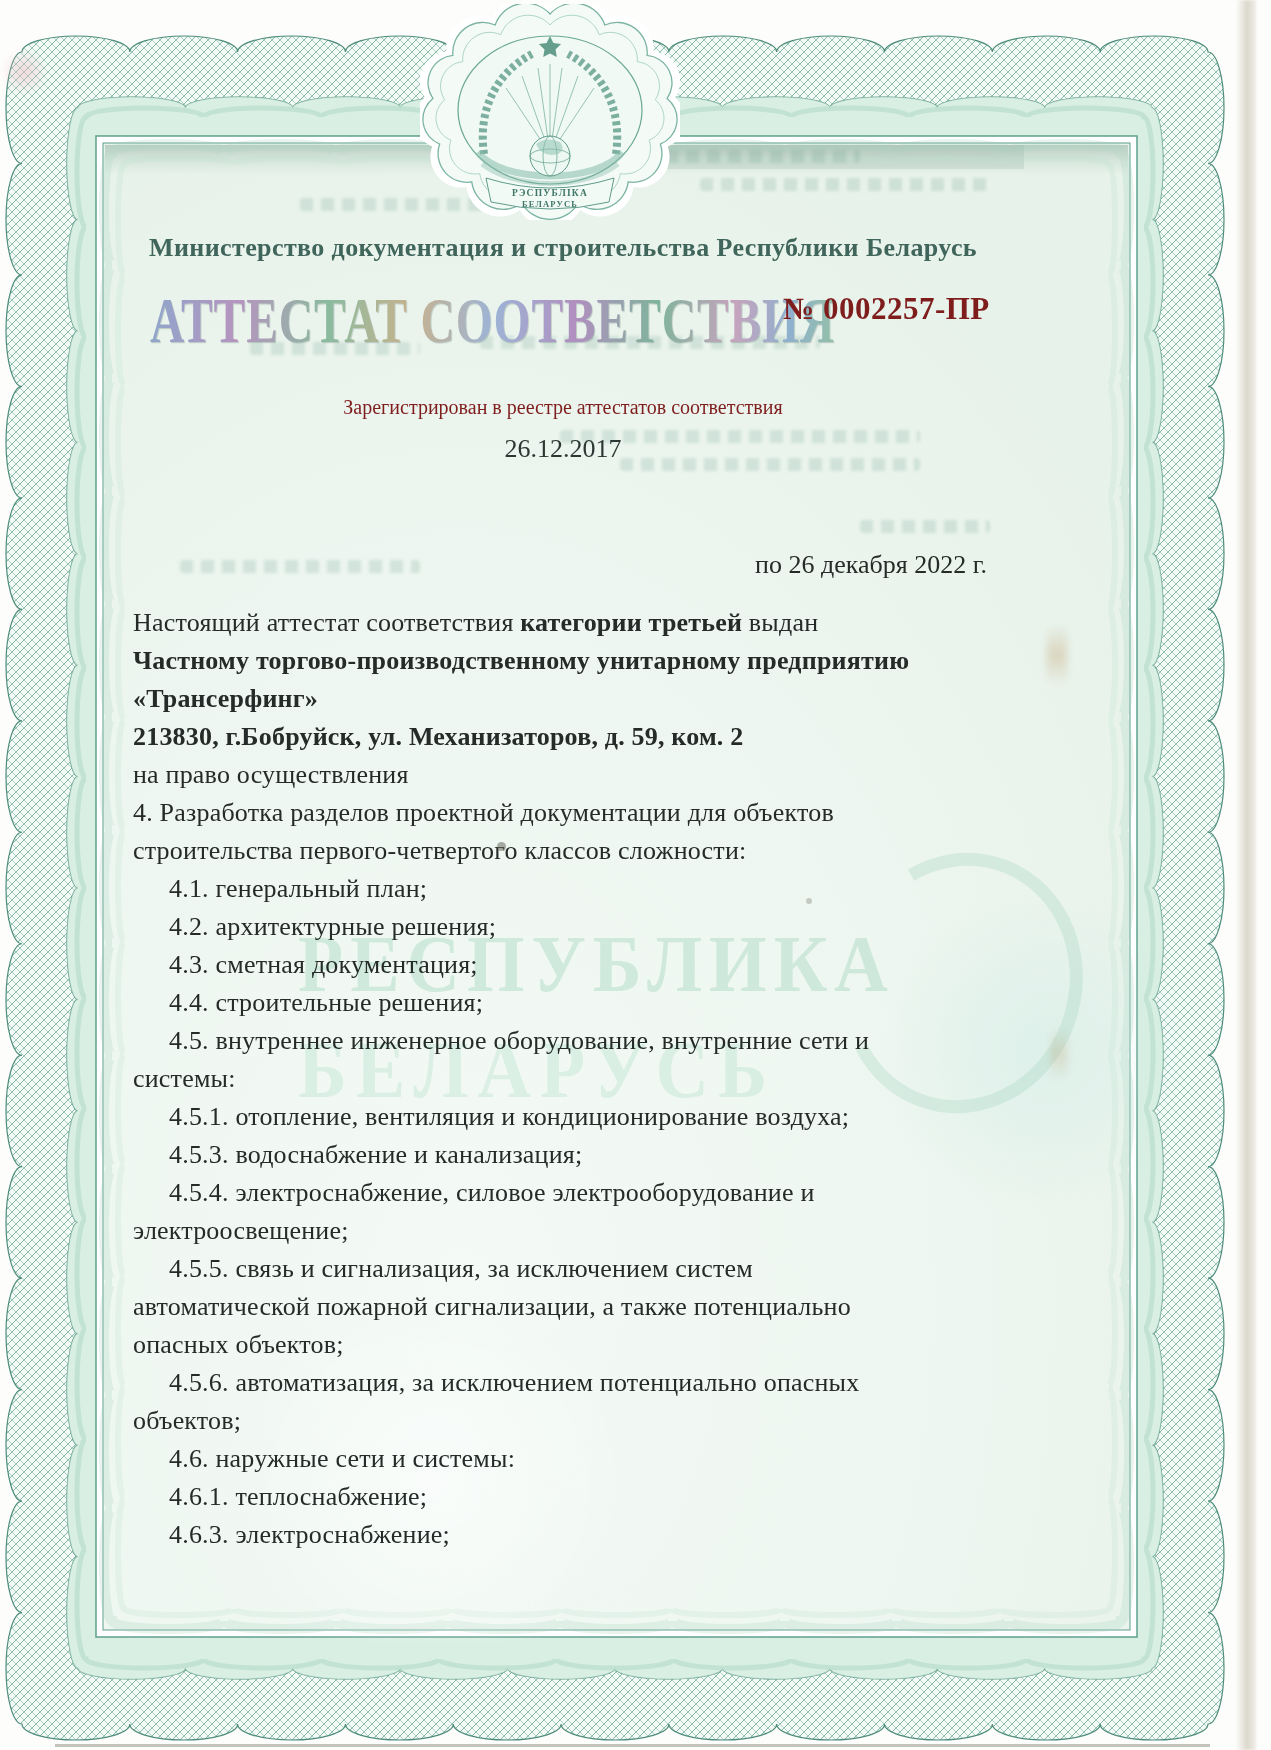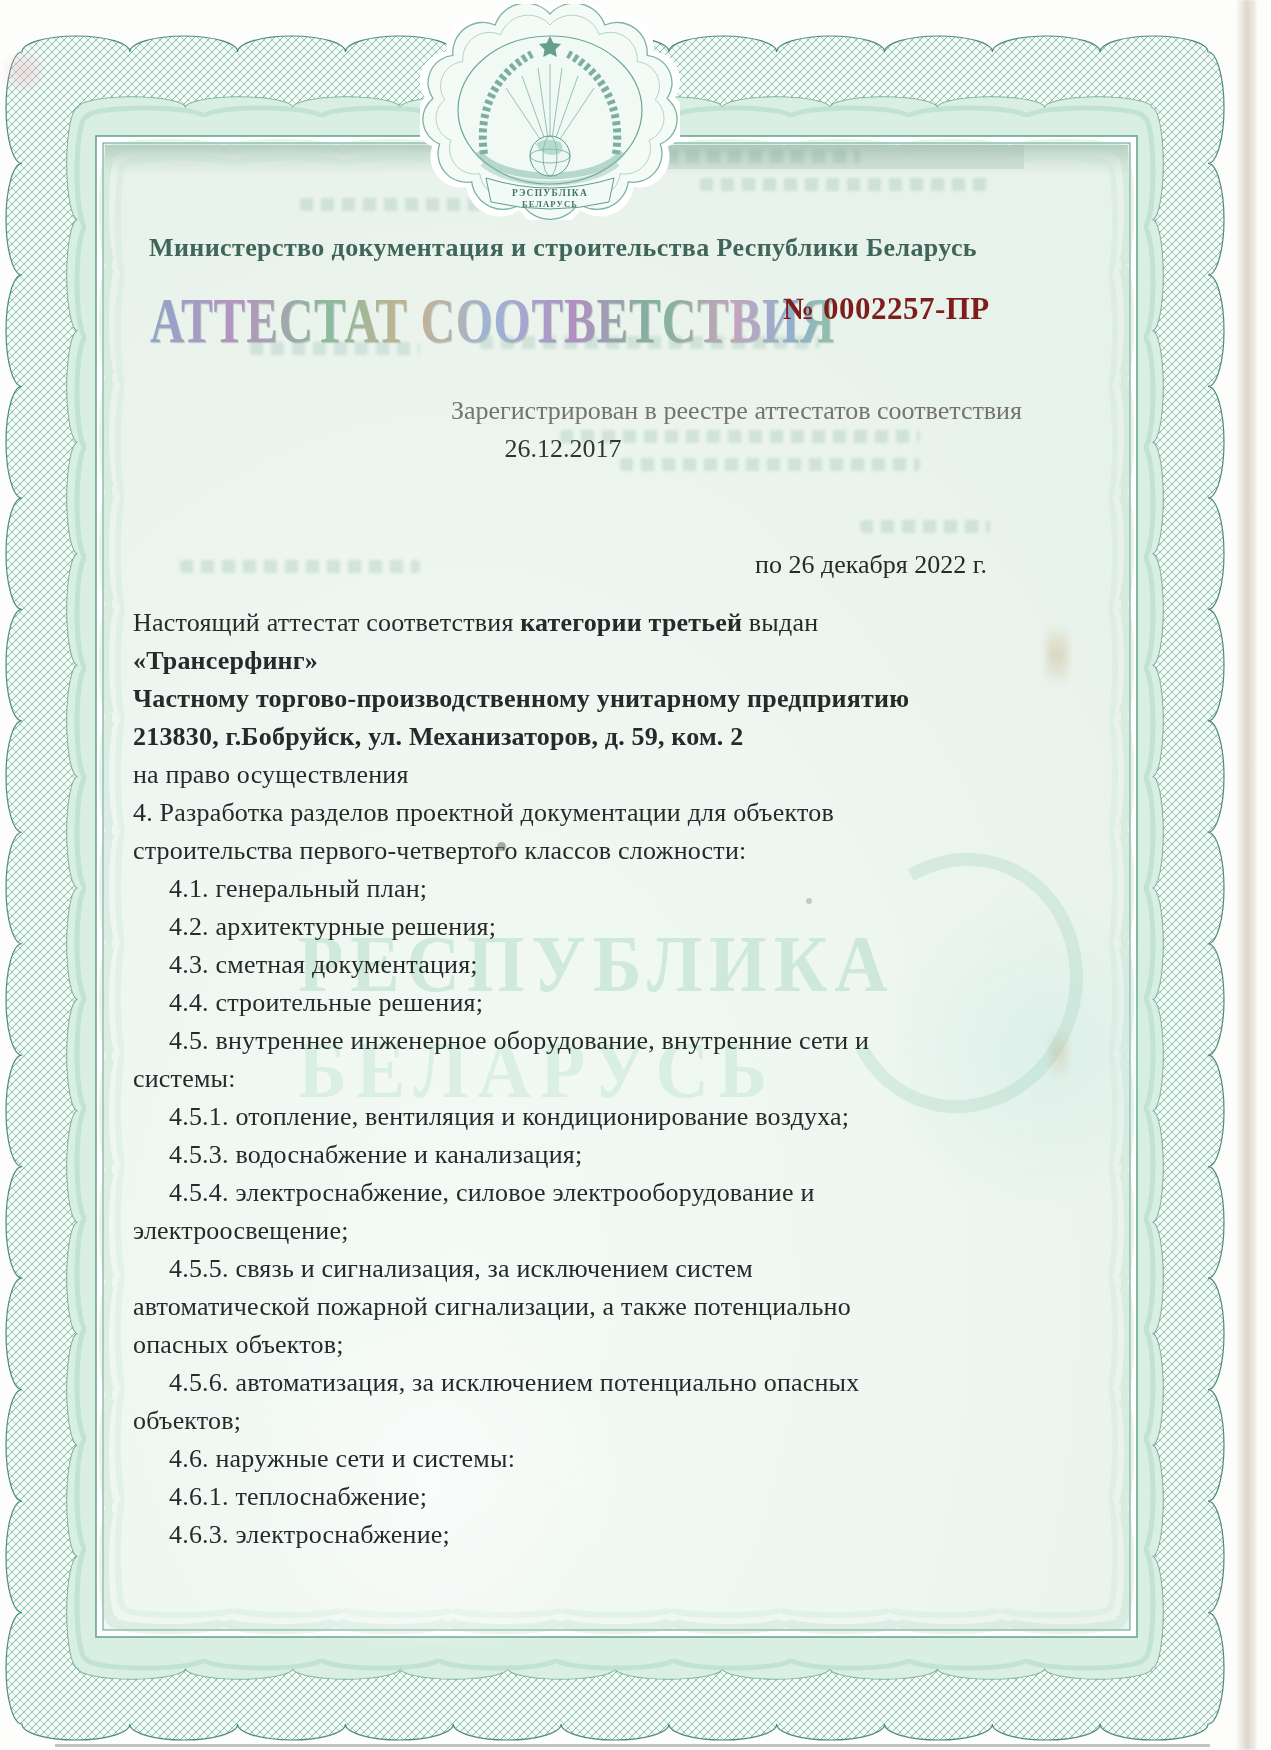--- a/index.html
+++ b/index.html
@@ -25,21 +25,21 @@
 
   
   .ministry{position:absolute;z-index:4;left:104px;top:233px;width:918px;text-align:center;
             font-weight:bold;font-size:26px;line-height:30px;letter-spacing:.4px;color:#40655b;}
   .title{position:absolute;z-index:4;left:150px;top:288px;font-weight:bold;font-size:54px;line-height:56px;
          letter-spacing:1px;white-space:nowrap;transform:scale(.88,1.18);transform-origin:0 0;
          background:linear-gradient(93deg,#8fa6cb 0%,#b694bf 13%,#8abb9f 26%,#c7b28d 38%,#9db4d6 50%,#b18fc0 62%,#7fb49c 74%,#c7a3bd 85%,#8fb0cf 93%,#93c0a6 100%);
          -webkit-background-clip:text;background-clip:text;color:transparent;
          filter:drop-shadow(1px 1.5px 0 rgba(96,120,112,.30));}
   .number{position:absolute;z-index:4;left:783px;top:291px;font-weight:bold;font-size:31px;color:#7f1d1d;letter-spacing:.5px;}
-  .reg1{position:absolute;z-index:4;left:104px;top:396px;width:918px;text-align:right;font-size:26px;color:#737373;}
+  .reg1{position:absolute;z-index:4;left:104px;top:396px;width:918px;text-align:center;font-size:20px;color:#7f1d1d;}
   .reg2{position:absolute;z-index:4;left:104px;top:434px;width:918px;text-align:center;font-size:26px;color:#2d3835;}
   .val{position:absolute;z-index:4;left:104px;width:858px;text-align:right;font-size:26px;color:#242b29;}
   .val1{top:512px;} .val2{top:550px;padding-left:25px;}
 
   .body-lines{position:absolute;z-index:4;left:133px;top:604px;width:920px;
               font-size:26px;line-height:38px;color:#242b29;letter-spacing:.2px;}
   .body-lines .line{height:38px;white-space:nowrap;}
   .body-lines .line.indent{padding-left:36px;}
   .body-lines .b{font-weight:bold;}
 
@@ -143,22 +143,22 @@
   <div class="ministry">Министерство документация и строительства Республики Беларусь</div>
   <div class="title">АТТЕСТАТ СООТВЕТСТВИЯ</div>
   <div class="number">№ 0002257-ПР</div>
   <div class="reg1">Зарегистрирован в реестре аттестатов соответствия</div>
   <div class="reg2">26.12.2017</div>
   <div class="val val2">по 26 декабря 2022 г.</div>
 
   <div class="body-lines">
 
   <div class="line"><span>Настоящий аттестат соответствия </span><span class="b">категории третьей</span><span> выдан</span></div>
+      <div class="line"><span class="b">Частному торгово-производственному унитарному предприятию</span></div>
       <div class="line"><span class="b">«Трансерфинг»</span></div>
-      <div class="line"><span class="b">Частному торгово-производственному унитарному предприятию</span></div>
       <div class="line"><span class="b">213830, г.Бобруйск, ул. Механизаторов, д. 59, ком. 2</span></div>
       <div class="line"><span>на право осуществления</span></div>
       <div class="line"><span>4. Разработка разделов проектной документации для объектов</span></div>
       <div class="line"><span>строительства первого-четвертого классов сложности:</span></div>
       <div class="line indent"><span>4.1. генеральный план;</span></div>
       <div class="line indent"><span>4.2. архитектурные решения;</span></div>
       <div class="line indent"><span>4.3. сметная документация;</span></div>
       <div class="line indent"><span>4.4. строительные решения;</span></div>
       <div class="line indent"><span>4.5. внутреннее инженерное оборудование, внутренние сети и</span></div>
       <div class="line"><span>системы:</span></div>

